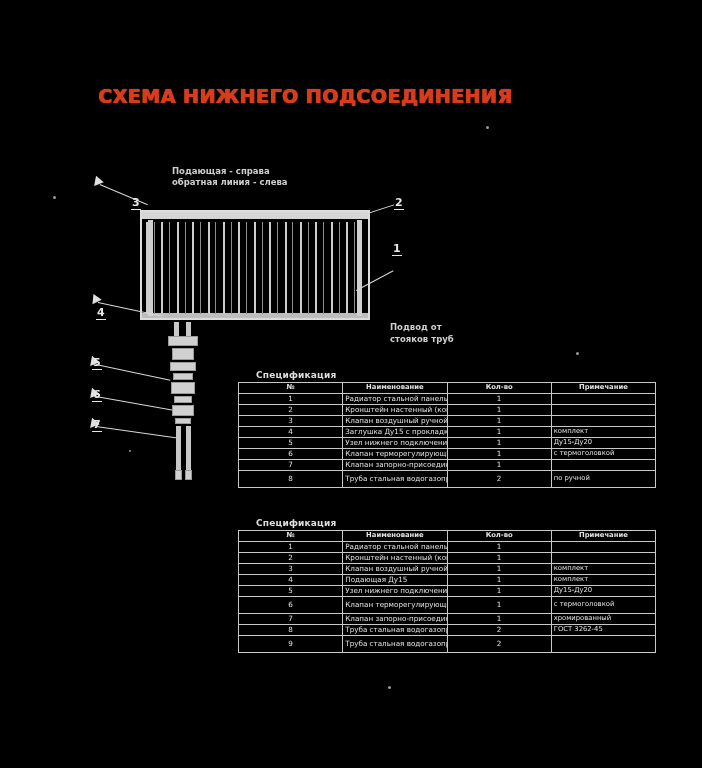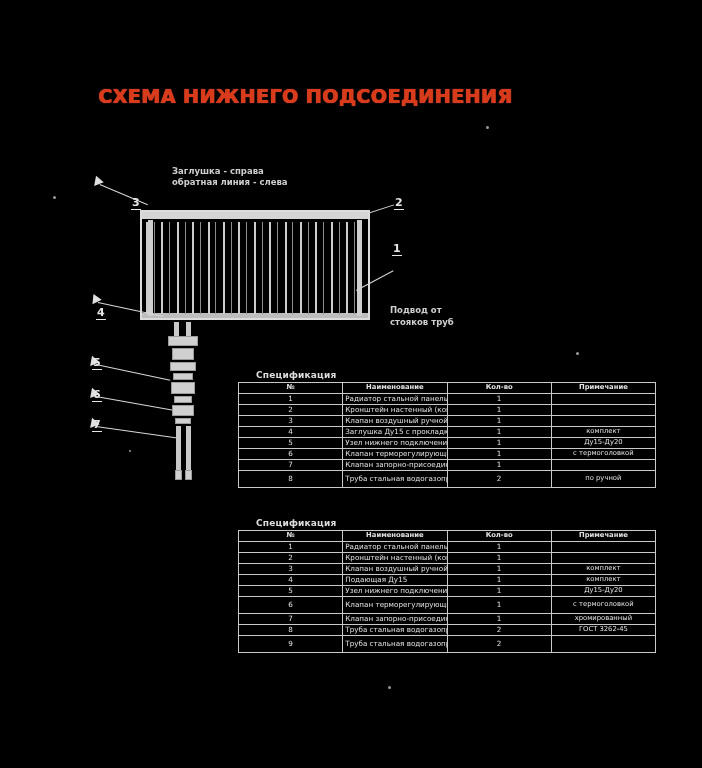--- a/index.html
+++ b/index.html
@@ -205,40 +205,40 @@
     overflow: hidden;
     white-space: nowrap;
   }
   table.spec th {
     font-weight: bold;
     font-size: 6.8px;
     text-align: center;
   }
   table.spec td.num { text-align: center; width: 16px; }
   table.spec td.qty { text-align: center; width: 34px; }
-  table.spec td.note { width: 66px; text-align: center; font-size: 6.8px; }
+  table.spec td.note { width: 66px; font-size: 6.8px; }
   table.spec tr.tall td { padding-top: 4px; padding-bottom: 4px; }
 
   
   .speck {
     position: absolute;
     background: #9a9a9a;
     border-radius: 50%;
   }
 </style>
 </head>
 <body>
 
 <div id="sheet">
 
   <div class="title-block">
     <div class="title-line l1">СХЕМА НИЖНЕГО ПОДСОЕДИНЕНИЯ</div>
   </div>
 
-  <div class="note-top" style="white-space:pre;">Заглушка - справа
+  <div class="note-top" style="white-space:pre;">Подающая - справа
 обратная линия - слева</div>
 
   <div class="radiator">
     <div class="rad-frame"></div>
     <div class="rad-top-bar"></div>
     <div class="rad-bot-bar"></div>
     <div class="rad-left-col"></div>
     <div class="rad-right-col"></div>
     <div class="fins" id="fins">
         <div class="fin" style="left: 0px;"></div>
@@ -265,21 +265,21 @@
         <div class="fin thin" style="left: 161.7px;"></div>
         <div class="fin" style="left: 169.4px;"></div>
         <div class="fin thin" style="left: 177.1px;"></div>
         <div class="fin" style="left: 184.8px;"></div>
         <div class="fin thin" style="left: 192.5px;"></div>
         <div class="fin" style="left: 200.2px;"></div>
         <div class="fin thin" style="left: 207.9px;"></div>
       </div>
   </div>
 
-  <div class="note-right" style="white-space:pre;">Подвод от
+  <div class="note-right" style="white-space:pre;margin-top:17px;">Подвод от
 стояков труб</div>
 
   <div class="lead" style="left:352px; top:218px; width:44px; transform: rotate(-18deg);"></div>
   <div class="callout-num" style="left:394px; top:196px;"><span class="ul">2</span></div>
 
   <div class="lead" style="left:356px; top:290px; width:42px; transform: rotate(-28deg);"></div>
   <div class="callout-num" style="left:392px; top:242px;"><span class="ul">1</span></div>
 
   <div class="lead" style="left:100px; top:184px; width:52px; transform: rotate(23deg);"></div>
   <div class="arrow" style="left:92px; top:178px; transform: rotate(-140deg);"></div>

